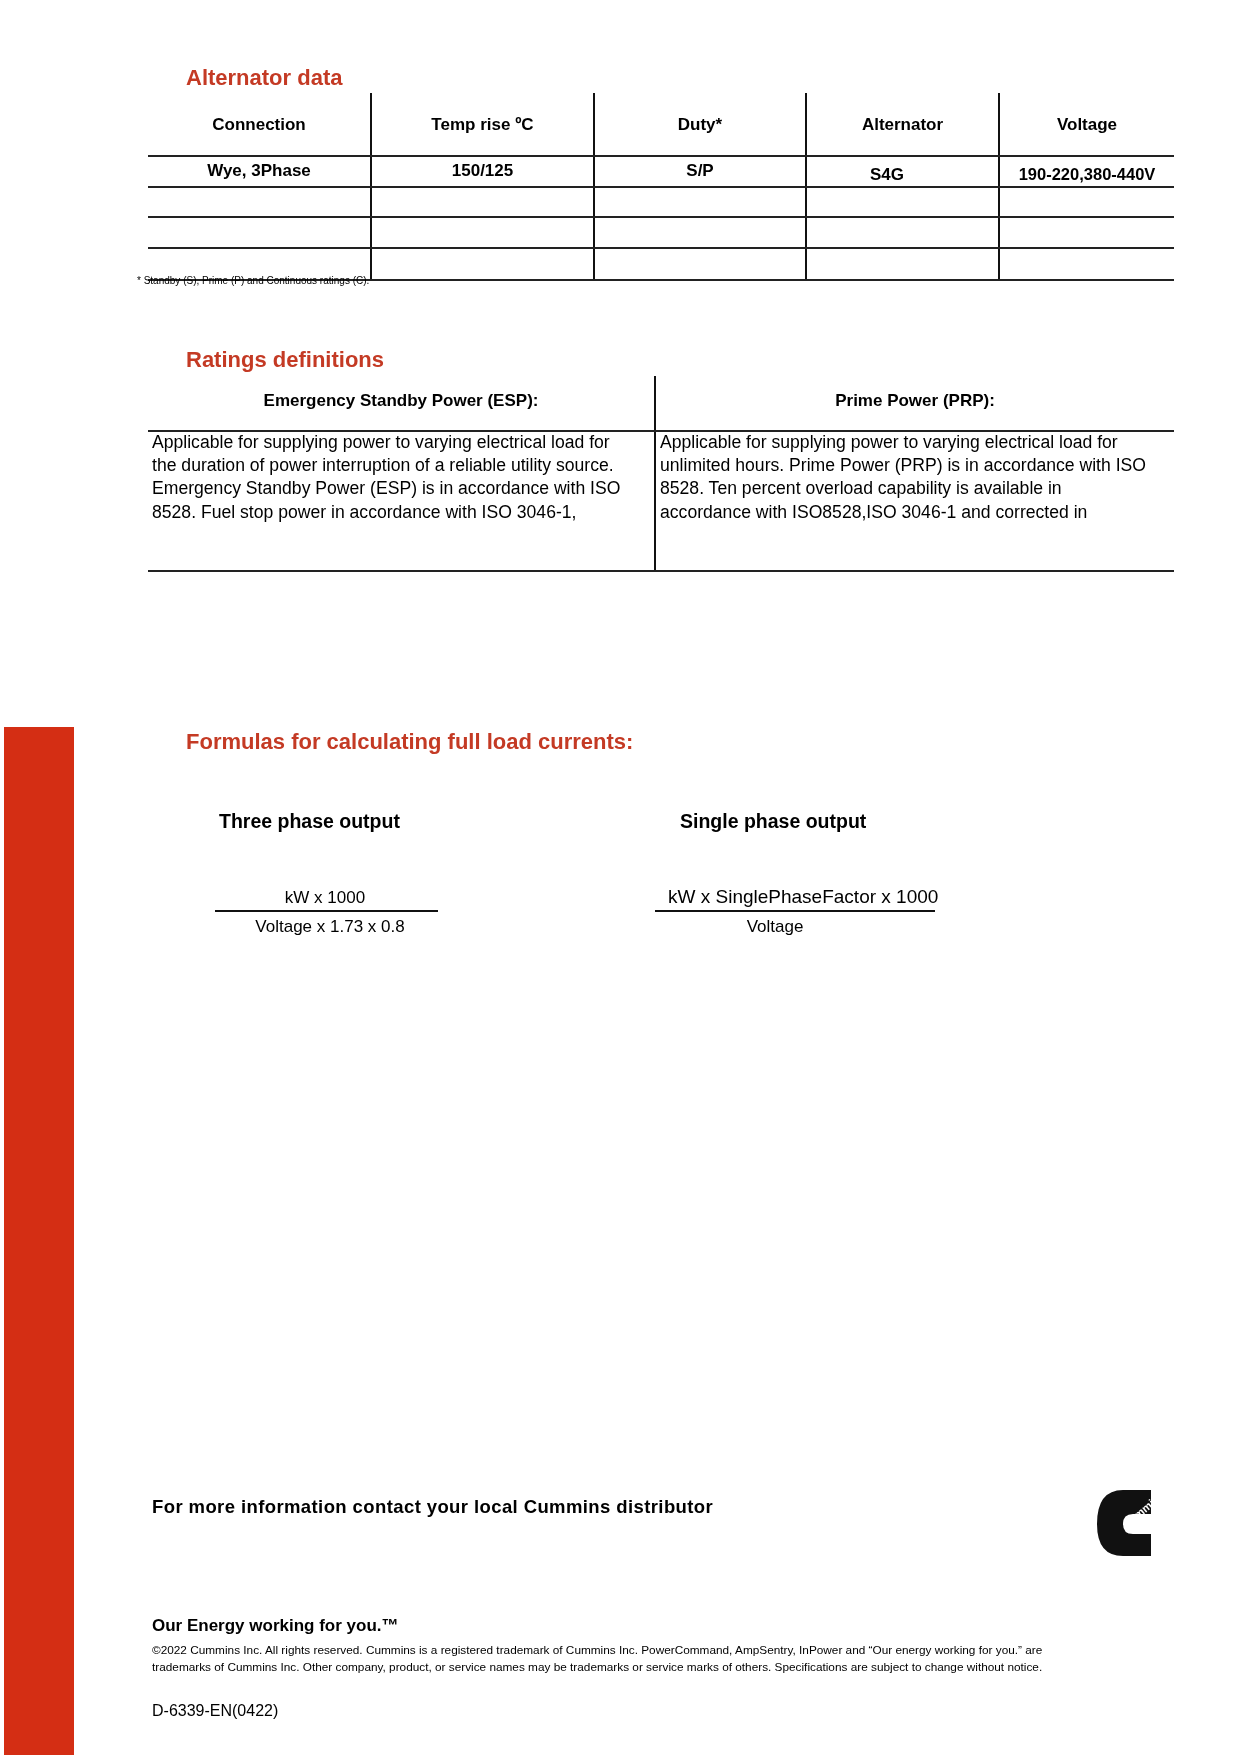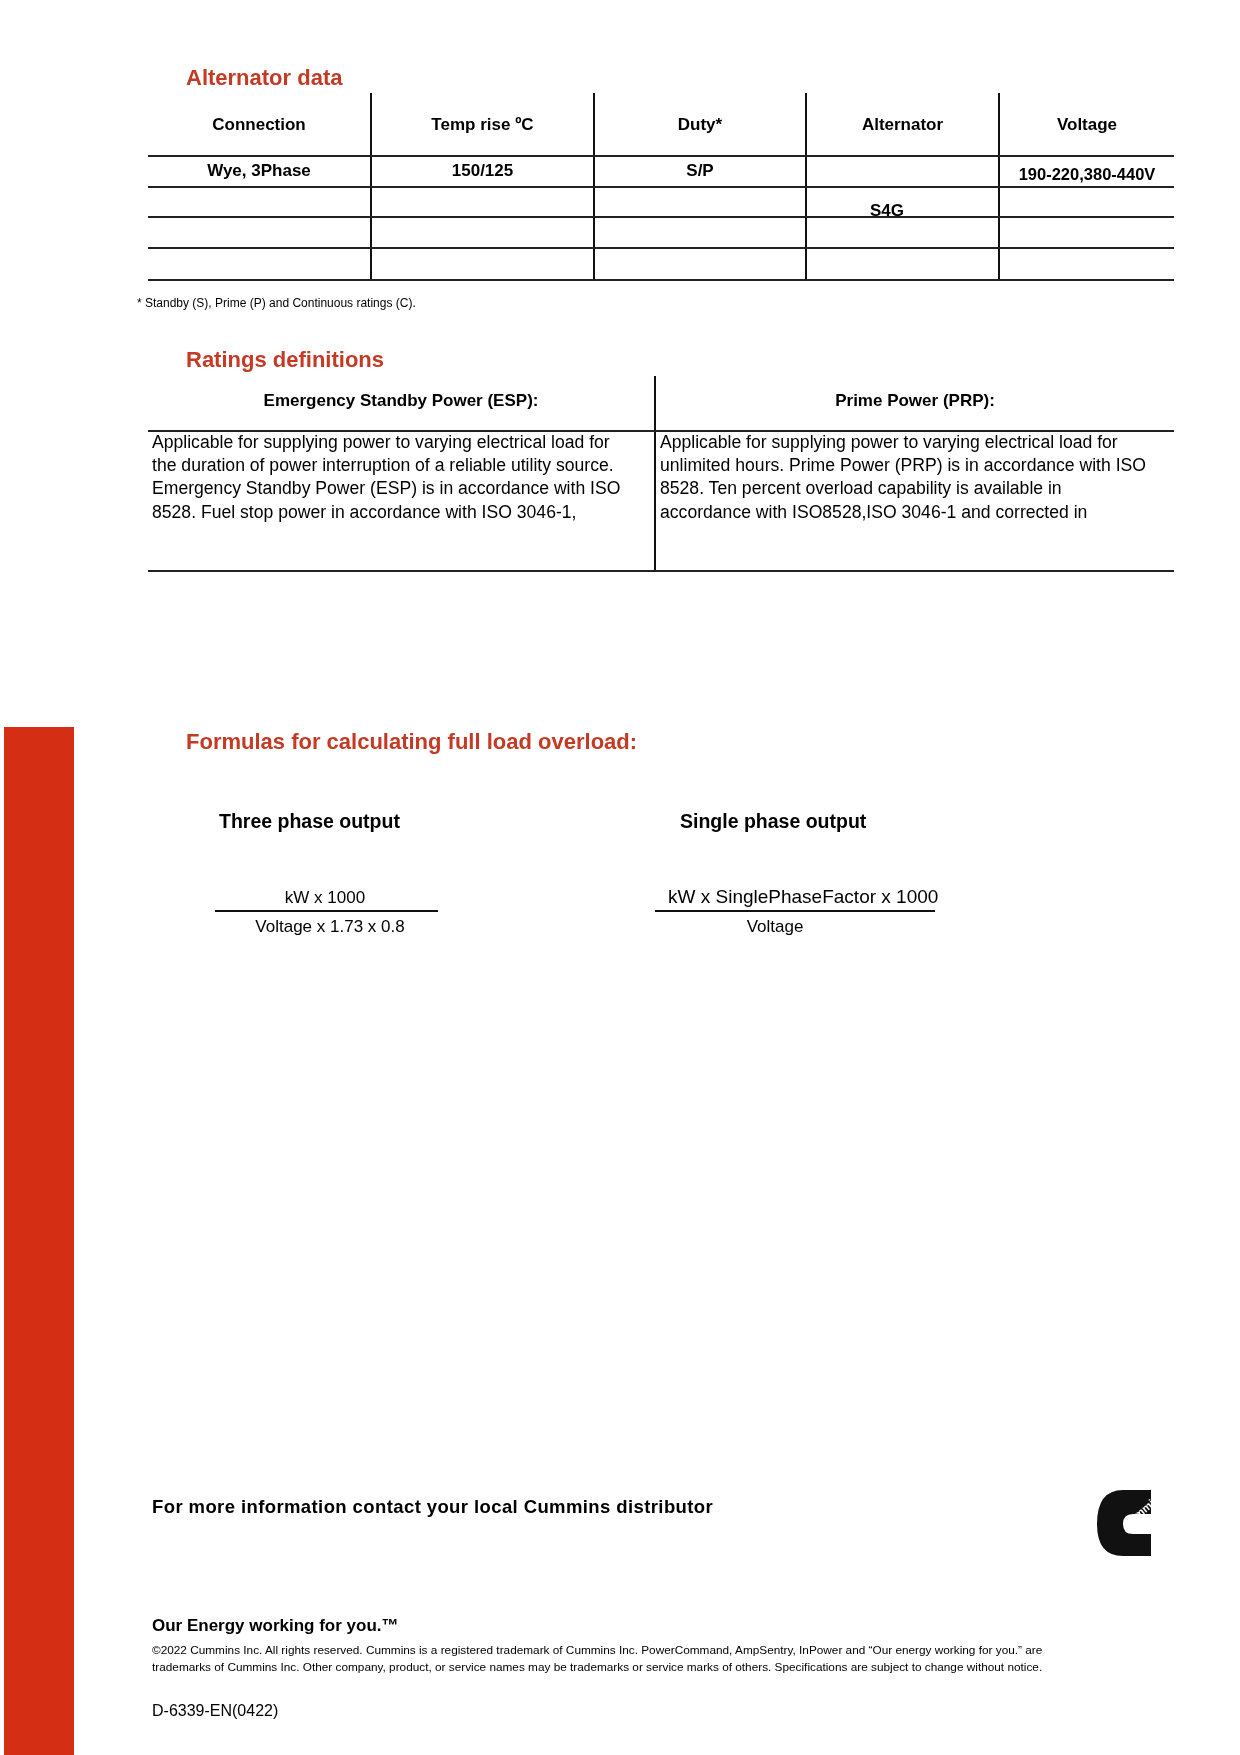--- a/index.html
+++ b/index.html
@@ -10,21 +10,21 @@
     .bar-left { position: absolute; left: 4px; top: 727px; width: 70px; height: 1028px; background: #d42e14; }
 
     
     .alt-table { position: absolute; left: 148px; top: 93px; width: 1026px; height: 188px; }
     .alt-table .vline { position: absolute; top: 0; width: 2px; height: 188px; background: #111; }
     .alt-table .hline { position: absolute; left: 0; width: 1026px; height: 2px; background: #222; }
     .alt-table .cell { position: absolute; text-align: center; font-weight: bold; font-size: 17px; }
     .alt-table .hdr { top: 22px; }
     .alt-table .val { top: 68px; }
 
-    .footnote { position: absolute; left: 137px; top: 296px; font-size: 12px; }
+    .footnote { position: absolute; left: 137px; top: 275px; font-size: 10px; }
 
     
     .rat { position: absolute; left: 148px; top: 376px; width: 1026px; height: 196px; }
     .rat .vline { position: absolute; left: 506px; top: 0; width: 2px; height: 196px; background: #111; }
     .rat .hline { position: absolute; left: 0; width: 1026px; height: 2px; background: #222; }
     .rat .h { position: absolute; top: 15px; font-weight: bold; font-size: 17px; text-align: center; }
     .rat .body { position: absolute; top: 55px; font-size: 17.6px; line-height: 23.2px; }
 
     
     .sub { position: absolute; font-weight: bold; font-size: 19.5px; }
@@ -57,21 +57,21 @@
 
   <div class="cell hdr" style="left:0; width:222px;">Connection</div>
   <div class="cell hdr" style="left:224px; width:221px;">Temp rise  ºC</div>
   <div class="cell hdr" style="left:447px; width:210px;">Duty*</div>
   <div class="cell hdr" style="left:659px; width:191px;">Alternator</div>
   <div class="cell hdr" style="left:852px; width:174px;">Voltage</div>
 
   <div class="cell val" style="left:0; width:222px;">Wye, 3Phase</div>
   <div class="cell val" style="left:224px; width:221px;">150/125</div>
   <div class="cell val" style="left:447px; width:210px;">S/P</div>
-  <div class="cell val" style="left:659px; width:160px; top:72px;margin-top:36px;">S4G</div>
+  <div class="cell val" style="left:659px; width:160px; top:72px;">S4G</div>
   <div class="cell val" style="left:852px; width:174px; top:72px; font-size:16.5px;">190-220,380-440V</div>
 </div>
 
 <div class="footnote">*  Standby (S), Prime (P) and Continuous ratings (C).</div>
 
 <div class="abs red-title" style="left:186px; top:347px;">Ratings definitions</div>
 
 <div class="rat">
   <div class="vline"></div>
   <div class="hline" style="top:54px;"></div>
@@ -87,21 +87,21 @@
     <div>8528. Fuel stop power in accordance with ISO 3046-1,</div>
   </div>
   <div class="body" style="left:512px;">
     <div>Applicable for supplying power to varying electrical load for</div>
     <div>unlimited hours. Prime Power (PRP) is in accordance with ISO</div>
     <div>8528. Ten percent overload capability is available in</div>
     <div>accordance with ISO8528,ISO 3046-1 and corrected in</div>
   </div>
 </div>
 
-<div class="abs red-title" style="left:186px; top:729px;">Formulas for calculating full load overload:</div>
+<div class="abs red-title" style="left:186px; top:729px;">Formulas for calculating full load currents:</div>
 
 <div class="sub" style="left:219px; top:810px;">Three phase output</div>
 <div class="sub" style="left:680px; top:810px;">Single phase output</div>
 
 <div class="frm" style="left:215px; width:220px; top:888px;">kW x 1000</div>
 <div class="frac-line" style="left:215px; top:910px; width:223px;"></div>
 <div class="frm" style="left:215px; width:230px; top:917px;">Voltage x 1.73 x 0.8</div>
 
 <div class="frm" style="left:668px; width:330px; top:886px; text-align:left; font-size:19px;">kW x SinglePhaseFactor x 1000</div>
 <div class="frac-line" style="left:655px; top:910px; width:280px;"></div>

